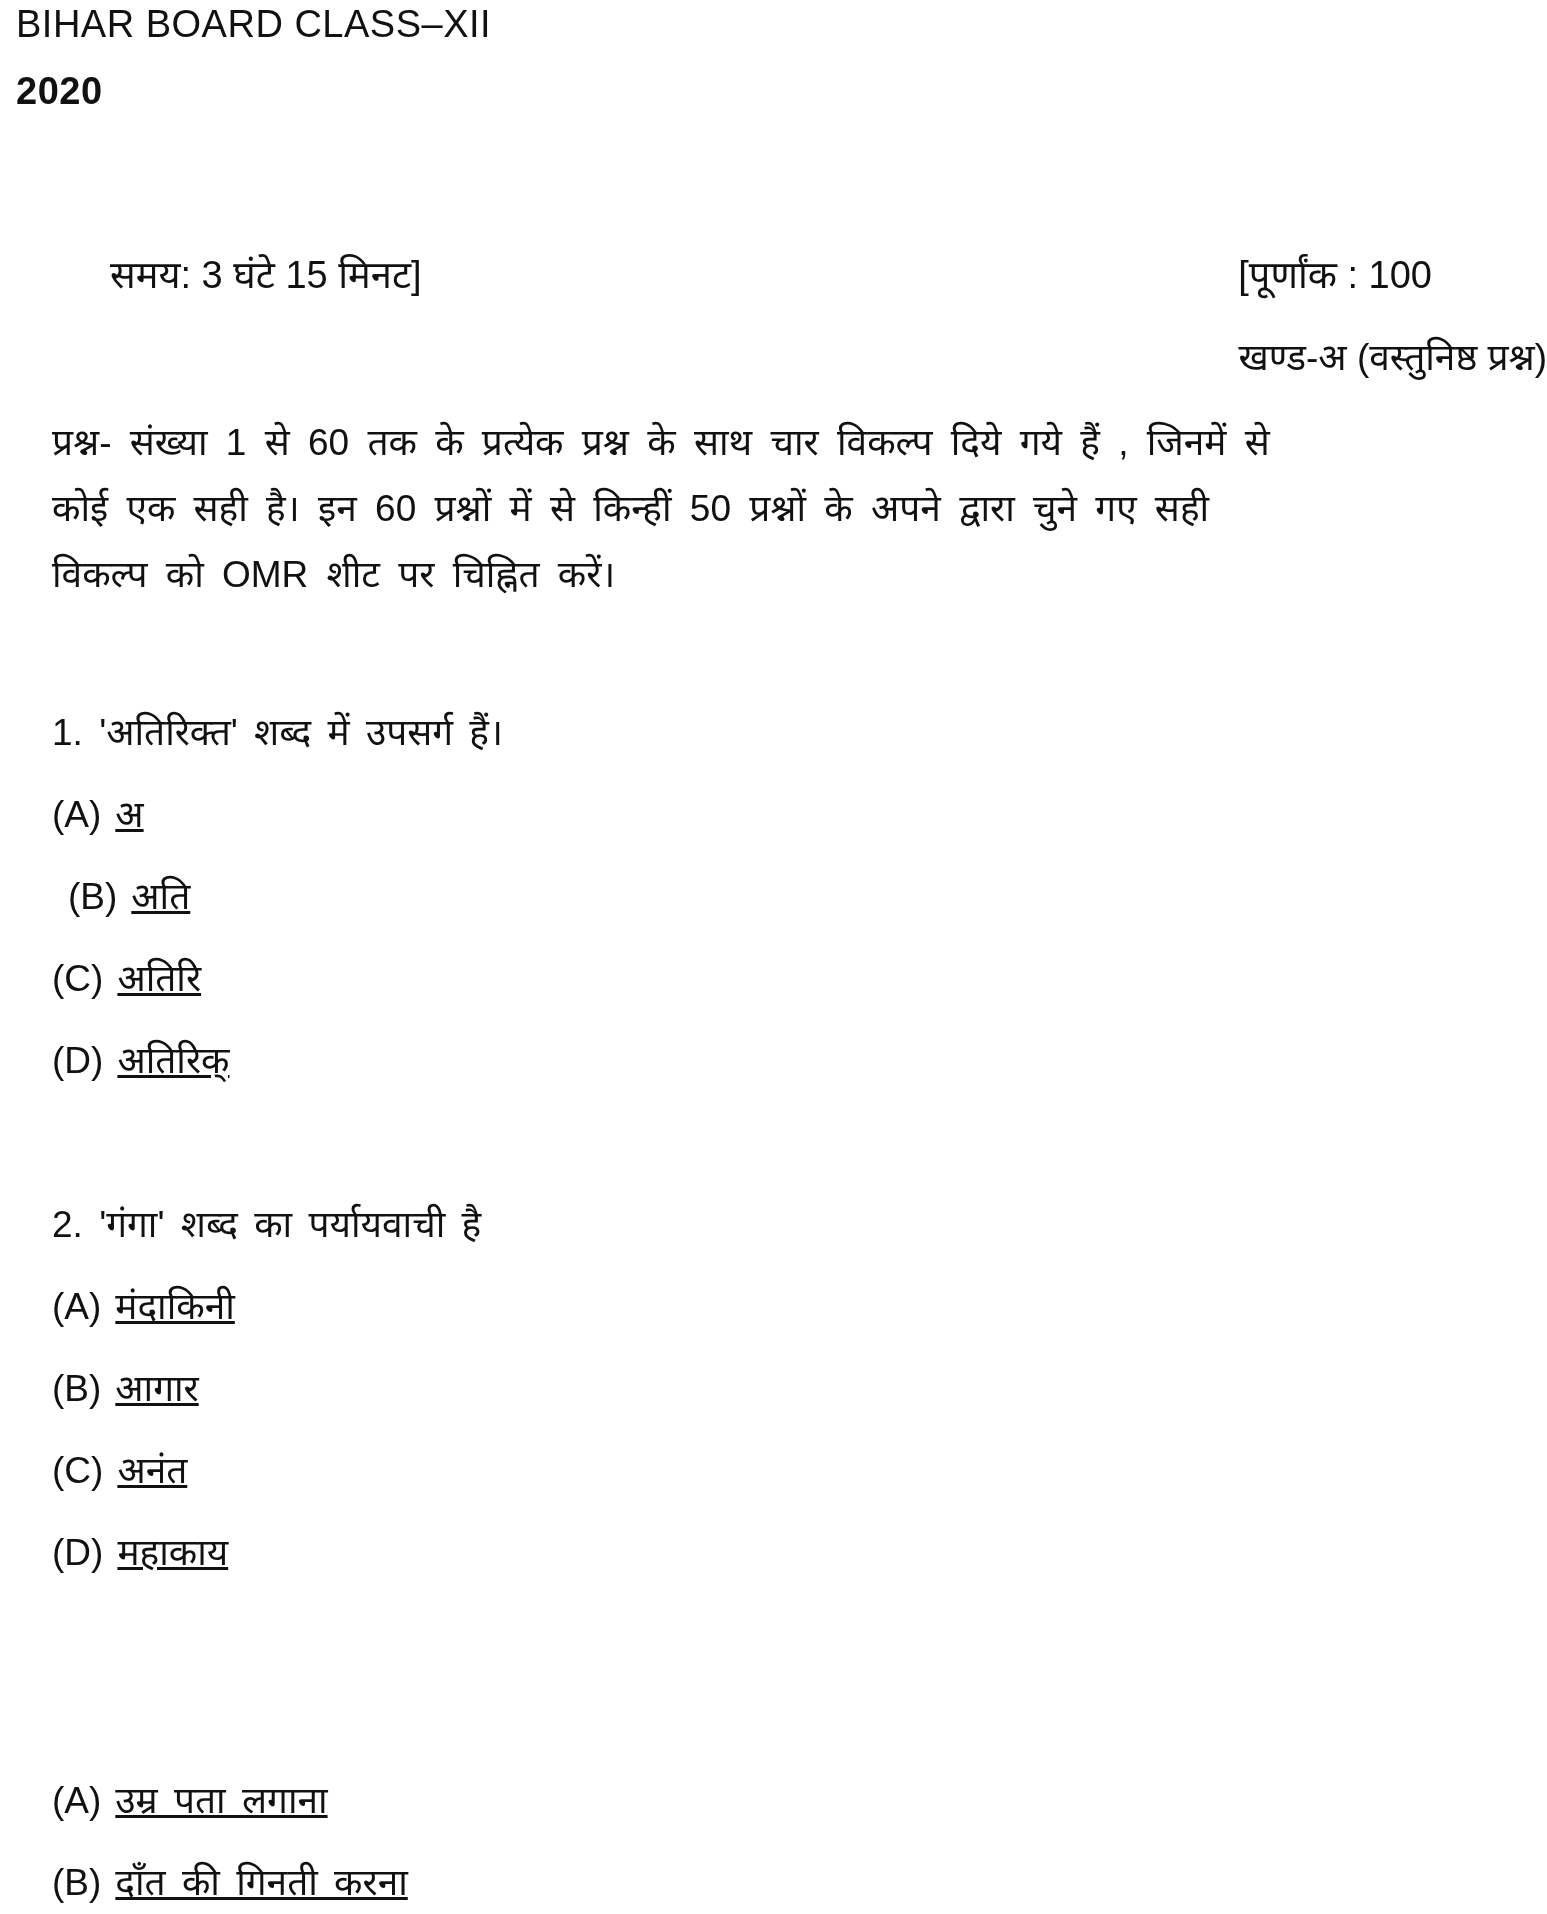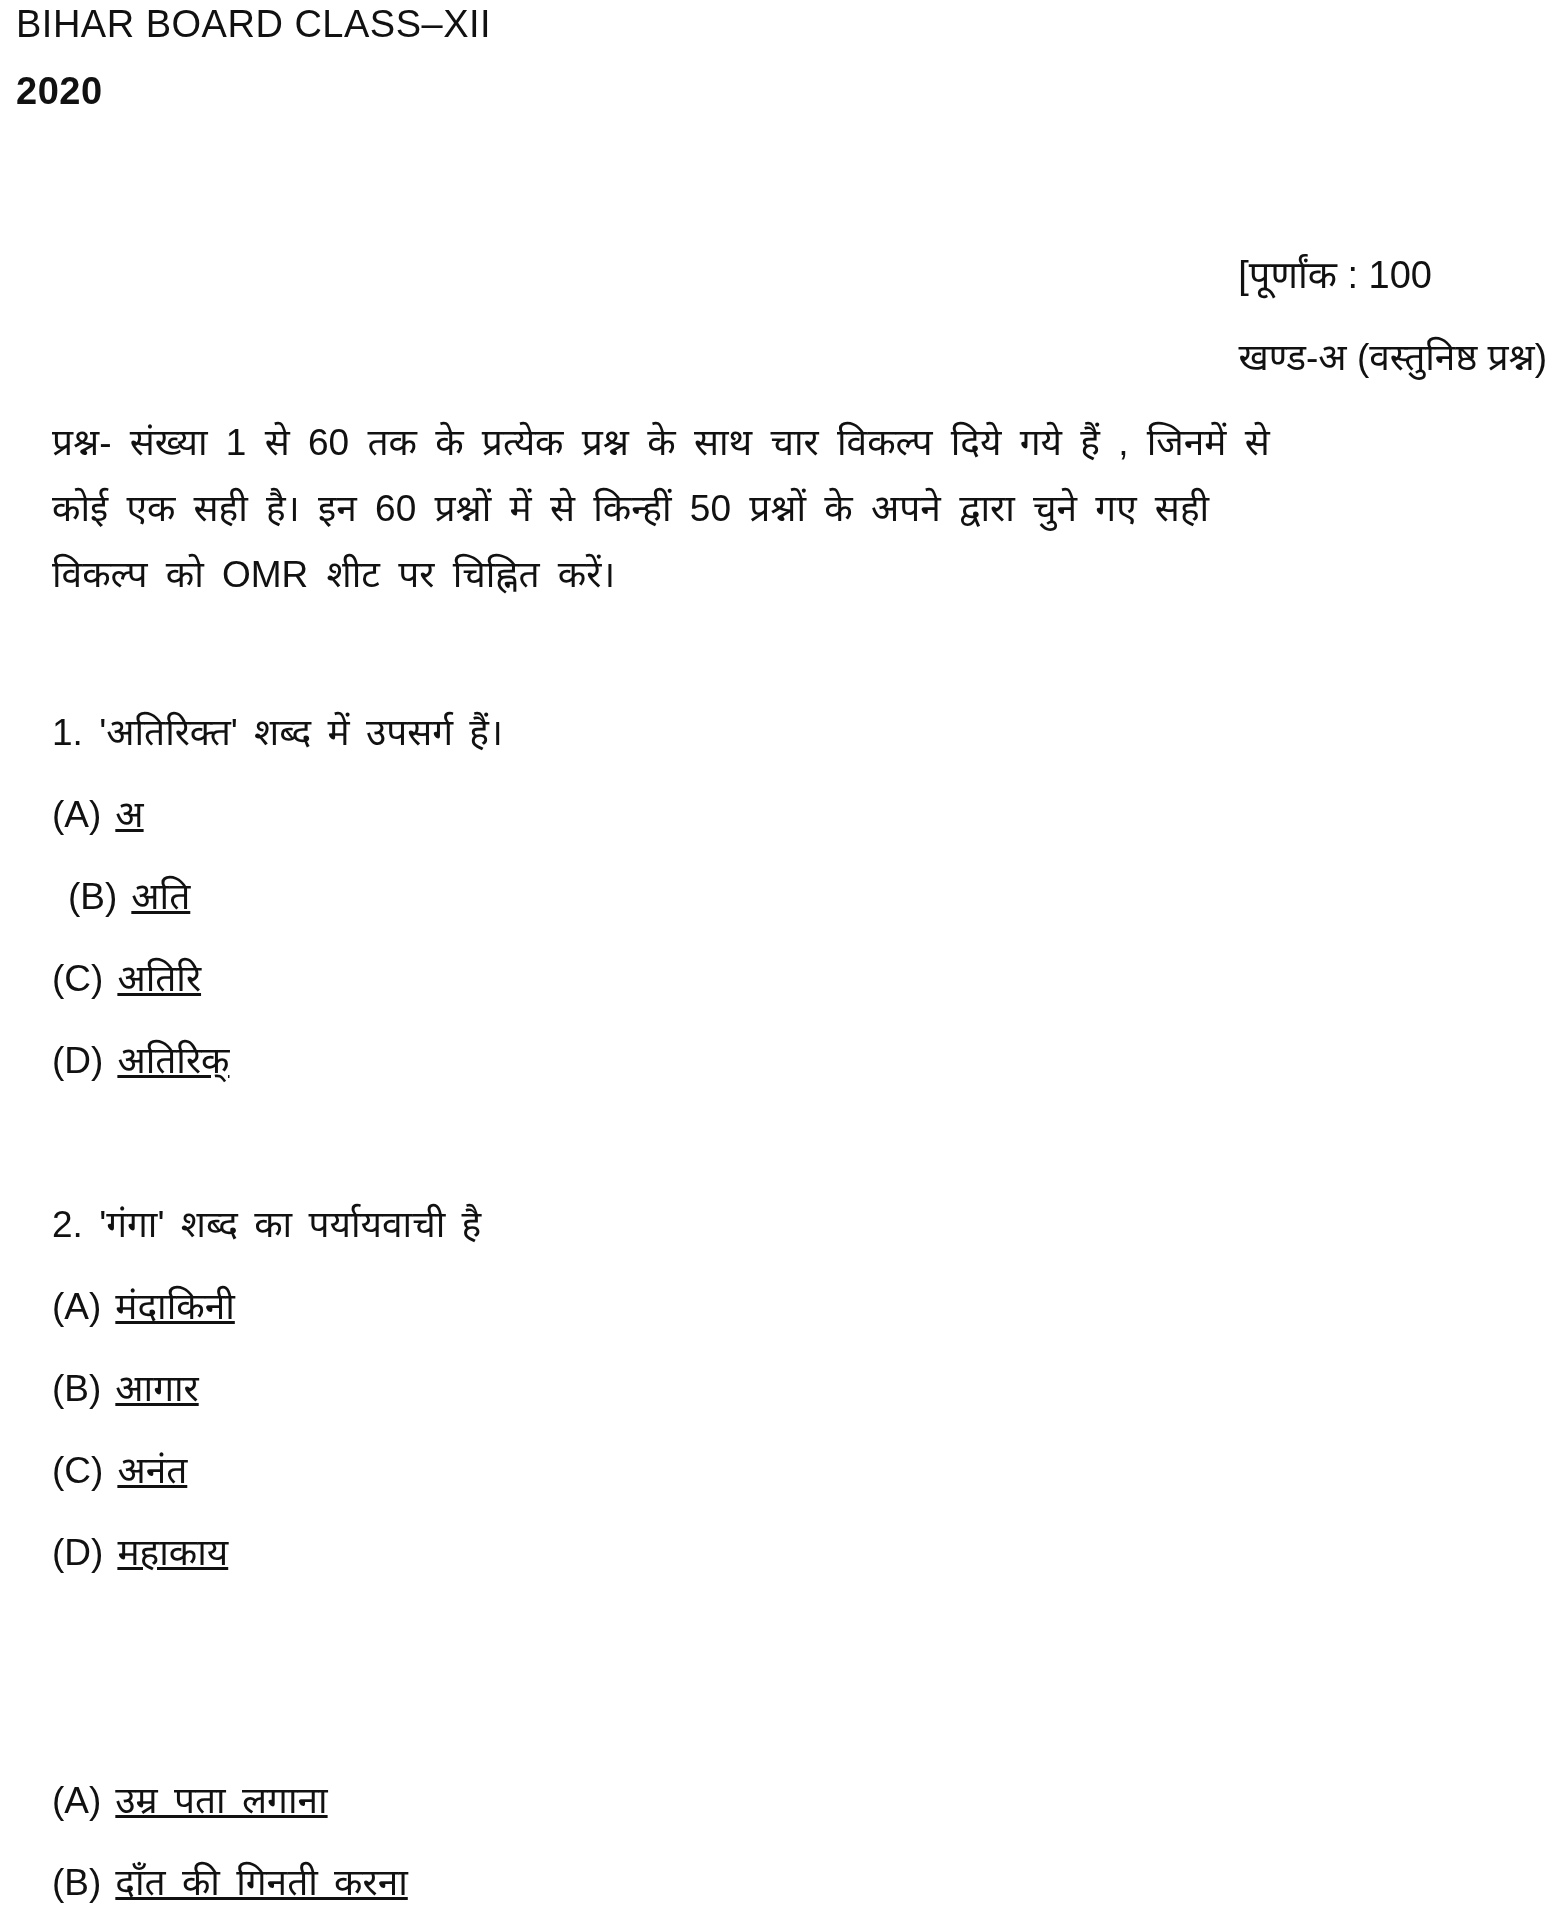--- a/index.html
+++ b/index.html
@@ -81,20 +81,21 @@
   </style>
 </head>
 <body>
 
 <div class="page">
 
   <div class="center-line" style="top:0px;">BIHAR BOARD CLASS–XII</div>
   <div class="center-line" style="top:67px;font-weight:bold;">2020</div>
 
   <div class="meta-row">
+    <span class="meta-left">समय: 3 घंटे 15 मिनट]</span>
     <span class="meta-right">[पूर्णांक : 100</span>
   </div>
 
   <div class="section-title">खण्ड-अ (वस्तुनिष्ठ प्रश्न)</div>
 
   <div class="instructions">
     <span class="line">प्रश्न- संख्या 1 से 60 तक के प्रत्येक प्रश्न के साथ चार विकल्प दिये गये हैं , जिनमें से</span>
     <span class="line">कोई एक सही है। इन 60 प्रश्नों में से किन्हीं 50 प्रश्नों के अपने द्वारा चुने गए सही</span>
     <span class="line">विकल्प को OMR शीट पर चिह्नित करें।</span>
   </div>

